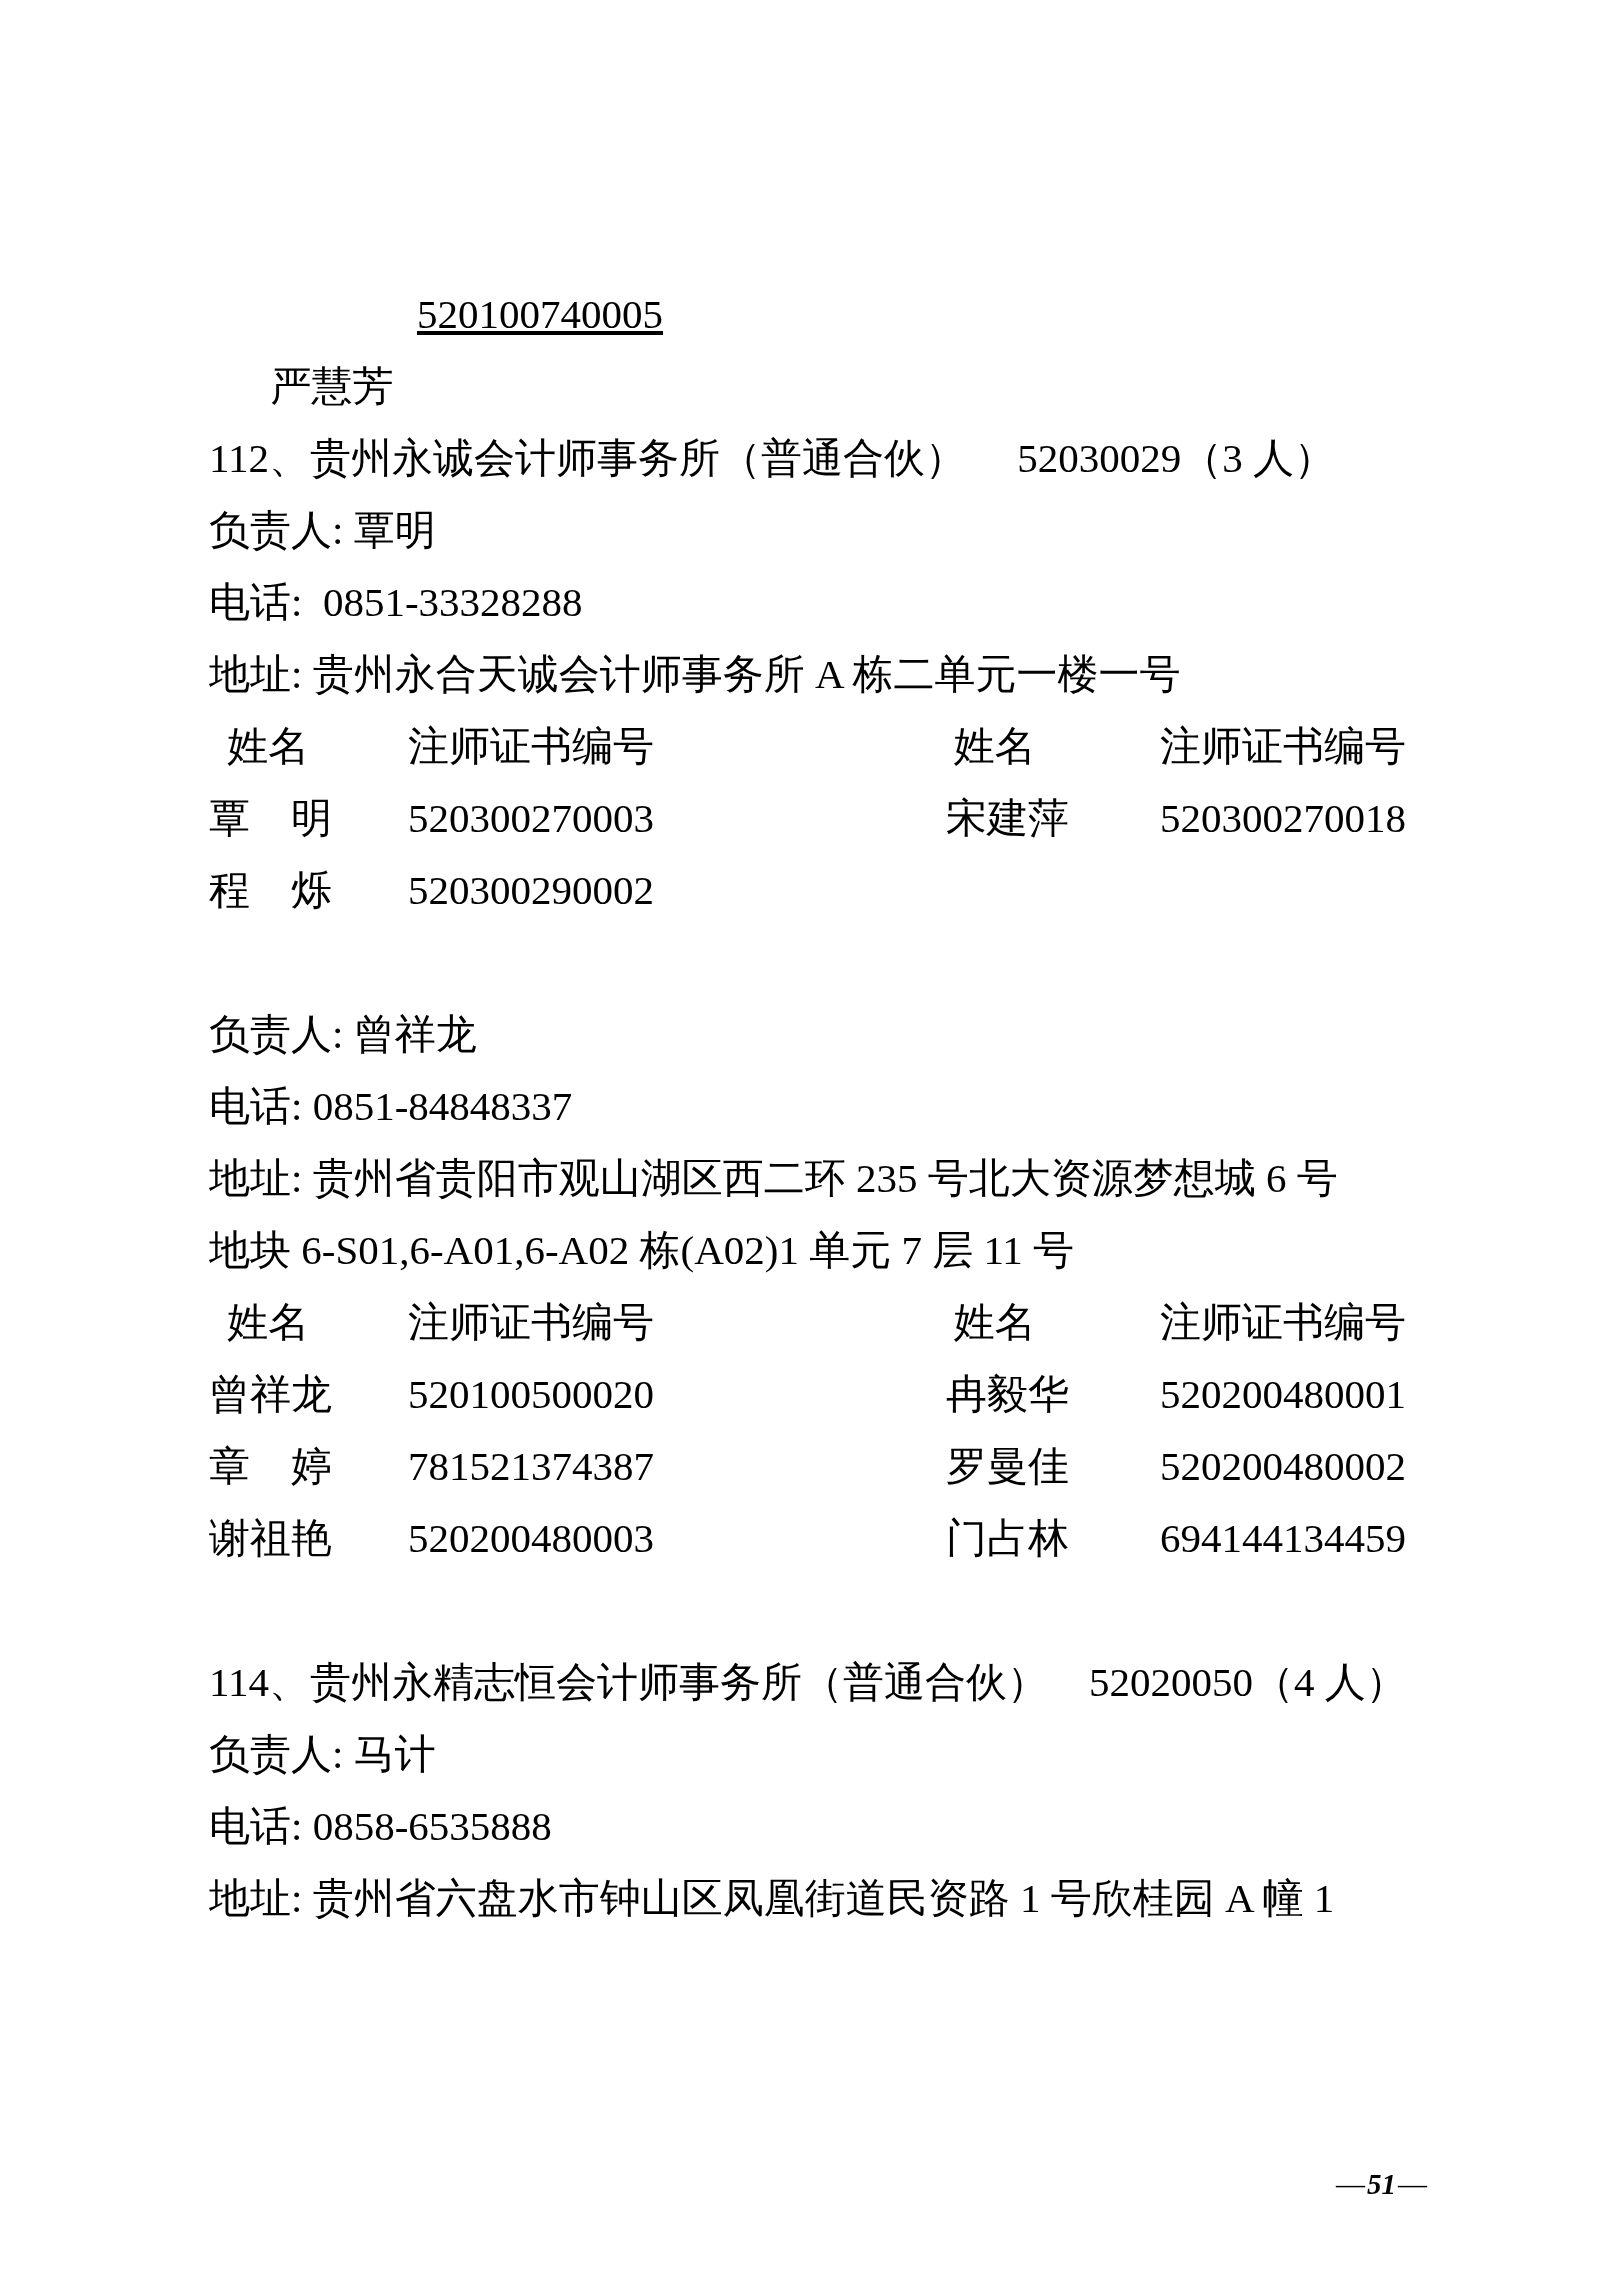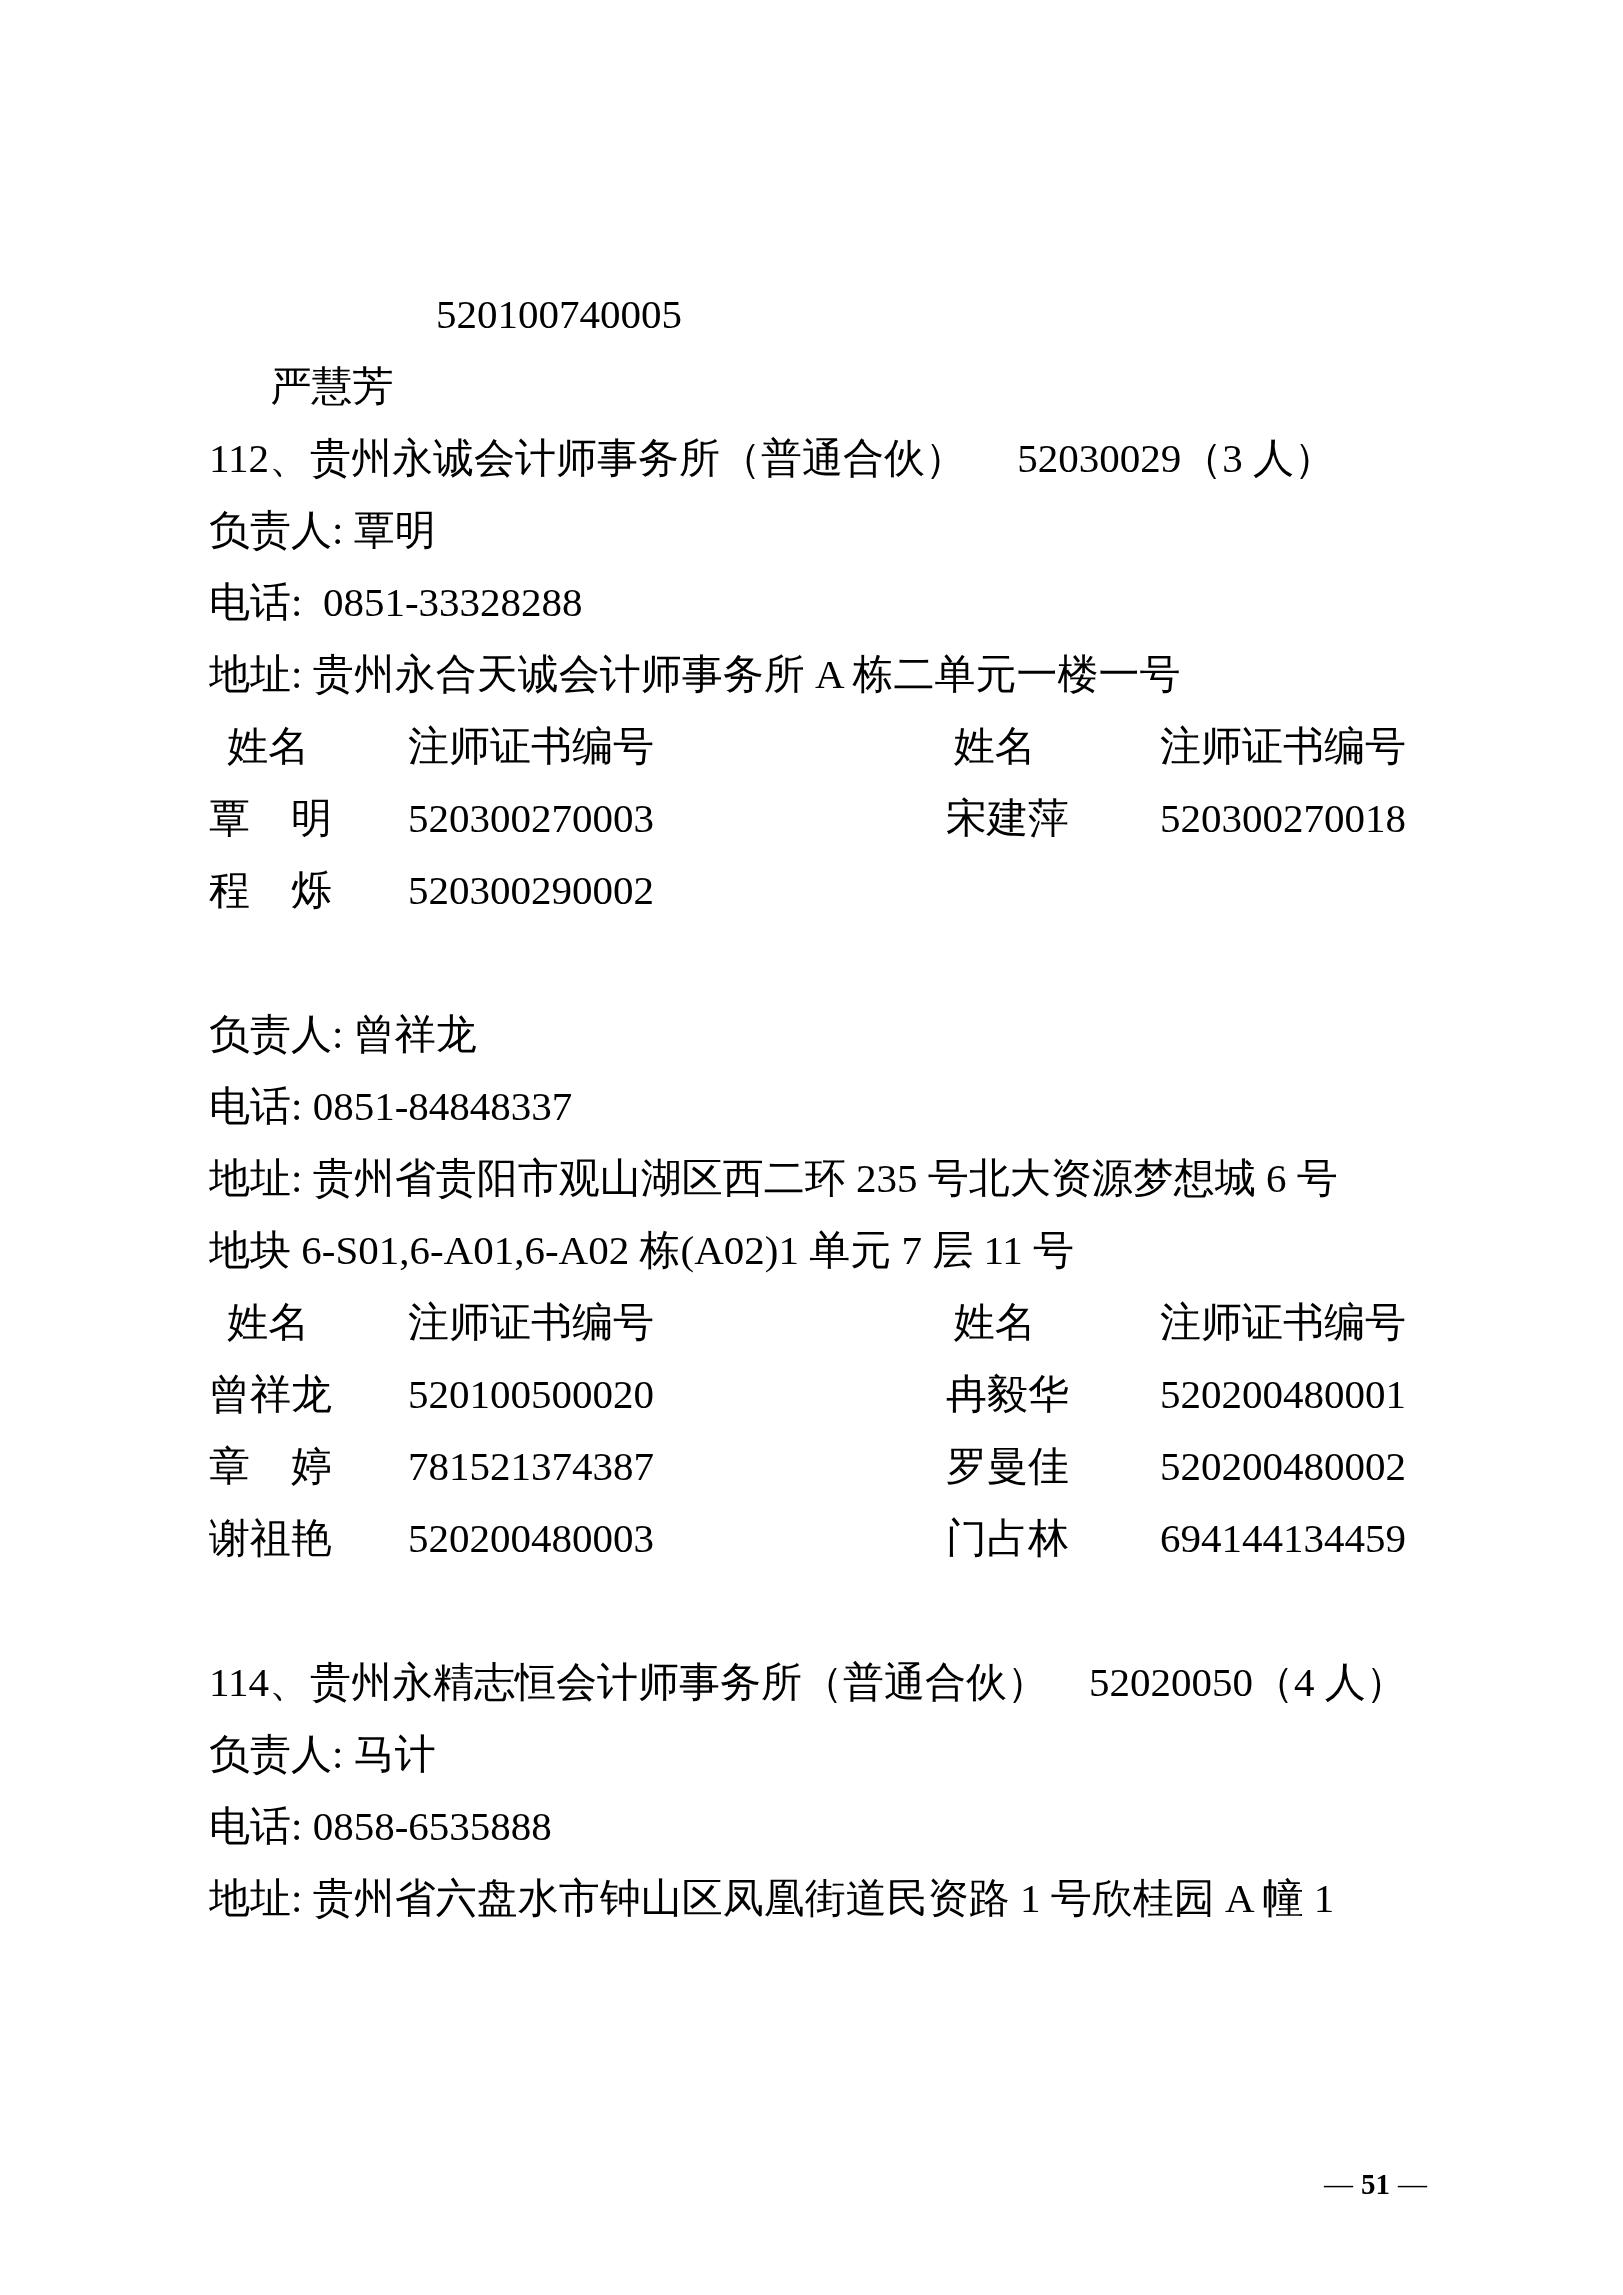--- a/index.html
+++ b/index.html
@@ -13,27 +13,27 @@
   .content{
     position:absolute;left:209px;top:278px;width:1210px;
     font-size:41px;
   }
   .line{height:72px;line-height:72px;white-space:pre;}
   .blank{height:72px;}
   .trow,.thead{display:grid;grid-template-columns:199px 538px 214px 1fr;}
   .thead .h-name{padding-left:18.3px;}
   .thead .h-name2{padding-left:7.8px;}
   .cont{position:relative;}
-  .cont .num{position:absolute;left:227px;top:0;}
+  .cont .num{position:absolute;left:208px;top:0;text-decoration:underline;}
   .cell{display:block;white-space:pre;}
   .footer{
     position:absolute;top:2129px;right:196px;
     font-size:29px;line-height:37px;white-space:pre;
   }
-  .footer .pn{font-weight:bold;margin:0 8px;}
+  .footer .pn{font-weight:bold;margin:0 2px;font-style:italic;}
 </style>
 </head>
 <body>
 
 <div class="page">
   <div class="content">
 
     <div class="line cont">
       <span>严慧芳</span>
       <span class="num">520100740005</span>

